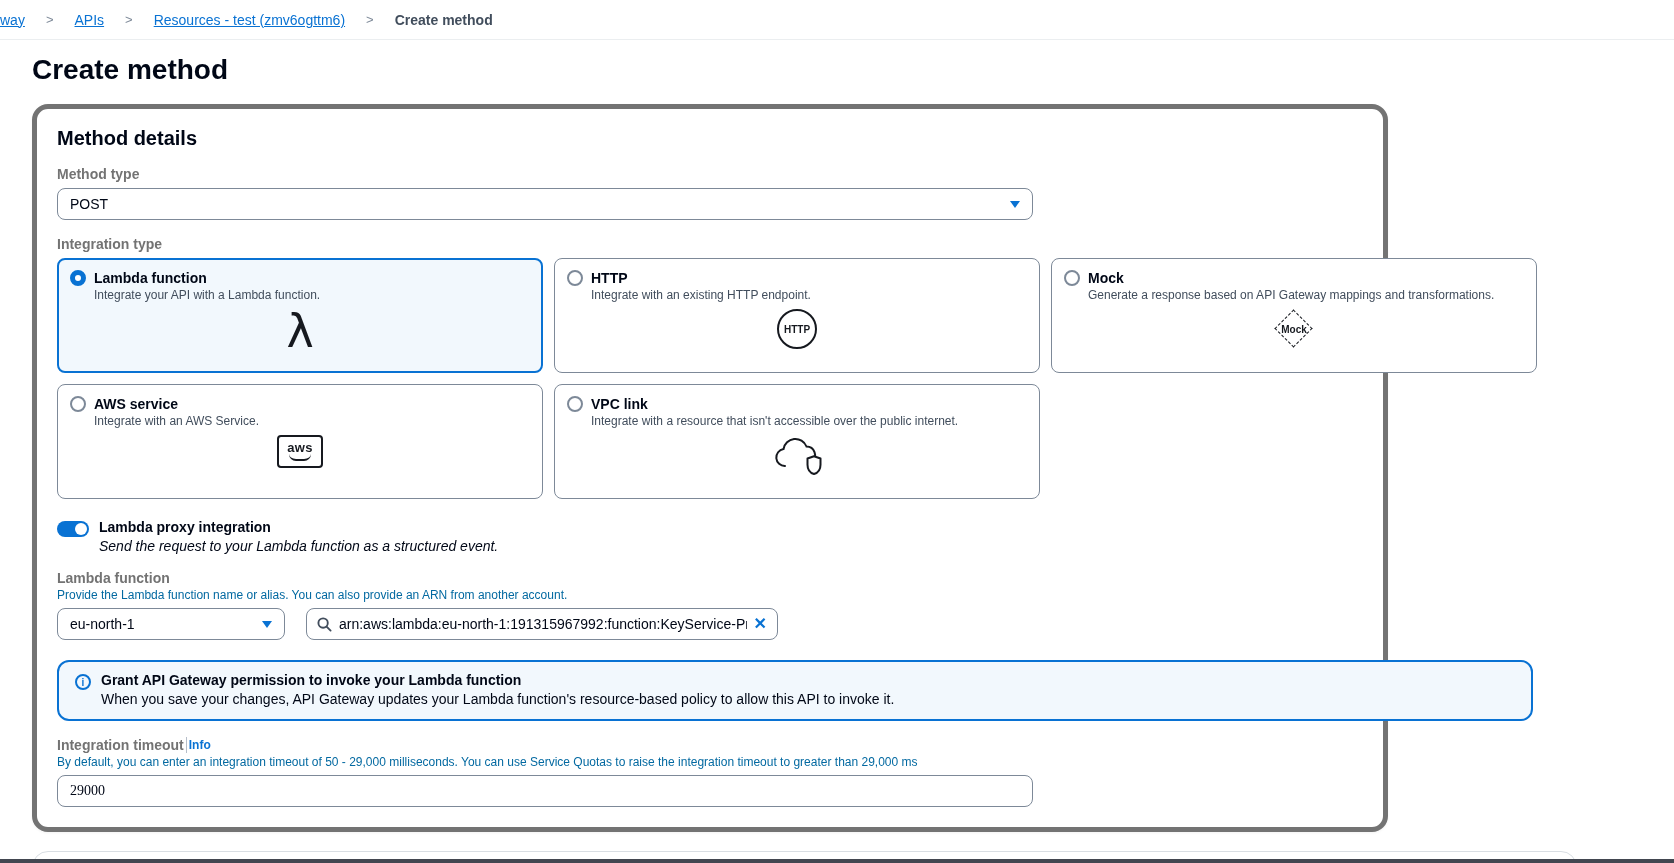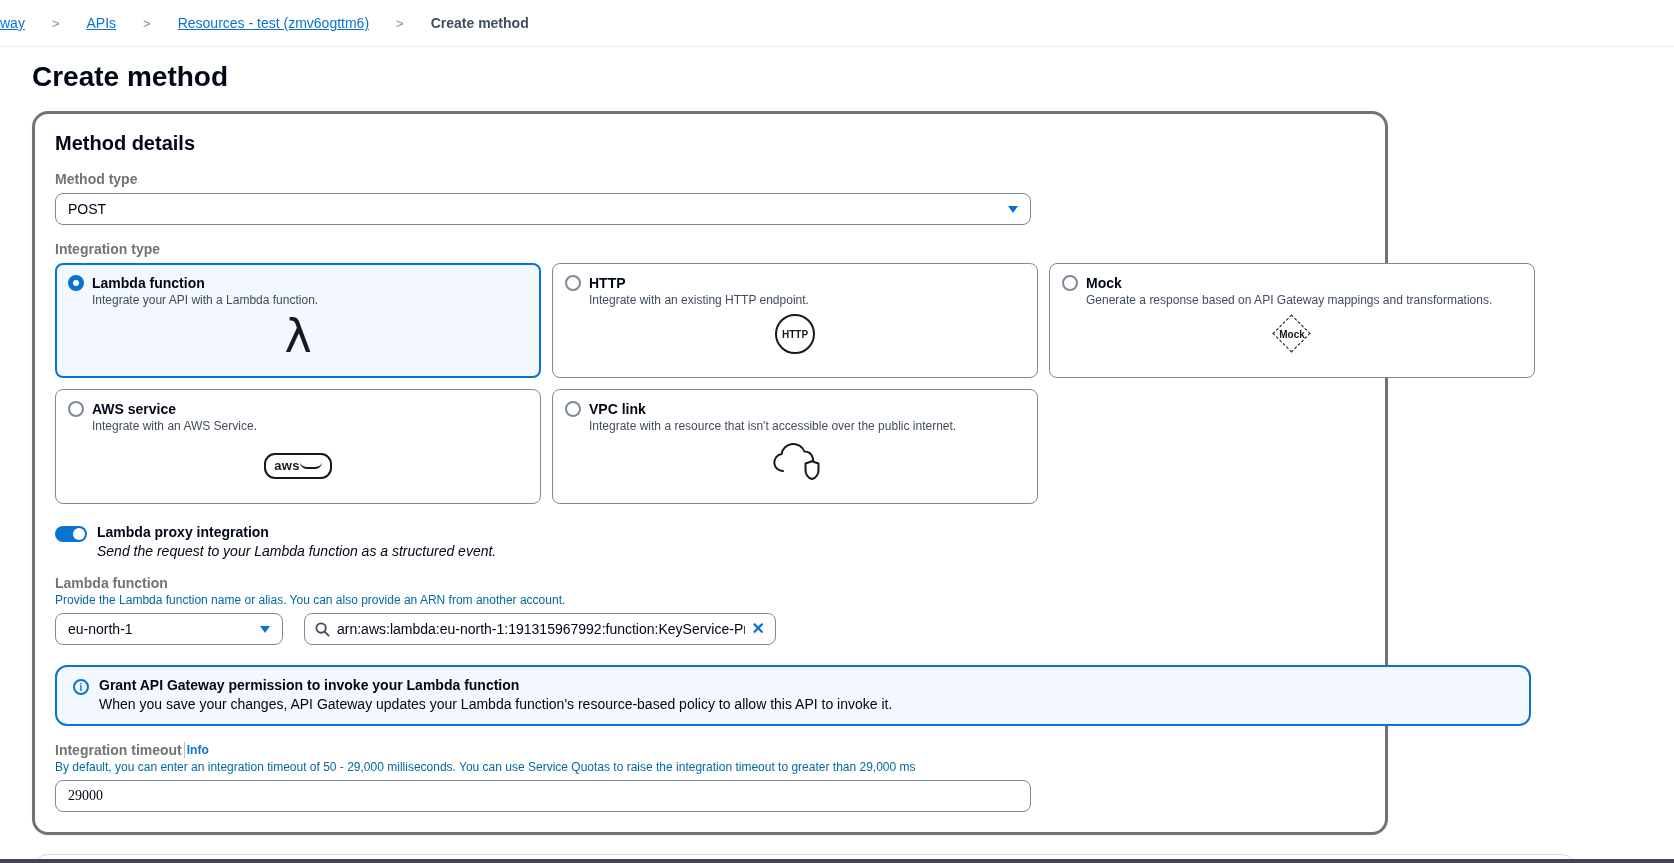--- a/index.html
+++ b/index.html
@@ -6,24 +6,24 @@
   html,body { width:1674px; height:863px; overflow:hidden; }
   body {
     font-family:"Liberation Sans", sans-serif;
     color:#000716;
     background:#ffffff;
     position:relative;
   }
 
   
   .breadcrumb-bar {
-    height:47px;
+    height:40px;
     display:flex;
     align-items:center;
-    gap:27px;
+    gap:21px;
     font-size:14px;
     white-space:nowrap;
     border-bottom:1px solid #ebeef0;
     padding-left:0;
   }
   .crumb-link { color:#0972d3; text-decoration:underline; cursor:pointer; }
   .crumb-sep { color:#7d8998; font-size:13px; }
   .crumb-current { color:#414d5c; font-weight:700; }
 
   
@@ -32,21 +32,21 @@
     font-size:28px;
     font-weight:700;
     color:#000716;
   }
 
   
   .card {
     width:1356px;
     margin:18px 0 0 32px;
     background:#fff;
-    border:3px solid #737373;
+    border:5px solid #737373;
     border-radius:16px;
     padding:16px 20px 20px;
     box-shadow:0 1px 3px rgba(0,7,22,0.05);
   }
   .card-title { font-size:20px; font-weight:700; margin:2px 0 16px; }
 
   .section { margin-top:16px; }
   .field-label { font-size:14px; font-weight:700; color:#737373; }
   .field-desc  { font-size:12px; color:#0369a1; margin-top:2px; }
 
@@ -126,23 +126,23 @@
   }
   .mock-wrap { width:46px; height:40px; position:relative; display:flex; align-items:center; justify-content:center; }
   .mock-diamond {
     position:absolute; left:9px; top:6px;
     width:27px; height:27px;
     border:1.5px dashed #16191f;
     transform:rotate(45deg);
   }
   .mock-label { position:relative; font-size:10px; font-weight:700; color:#16191f; }
   .aws-box {
-    border:2px solid #16191f; border-radius:11px;
+    border:2px solid #16191f; border-radius:4px;
     padding:4px 8px 5px;
-    display:flex; align-items:center;margin-top:13px;
+    display:flex; flex-direction:column; align-items:center;
   }
   .aws-label { font-size:13px; font-weight:700; line-height:13px; letter-spacing:.3px; color:#16191f; }
   .aws-smile { width:22px; height:7px; border-bottom:2px solid #16191f; border-radius:0 0 11px 11px; }
 
   
   .toggle-row { margin-top:20px; display:flex; gap:10px; }
   .toggle {
     width:32px; height:16px; flex:none;
     border-radius:8px; background:#0972d3;
     position:relative; margin-top:2px; cursor:pointer;

